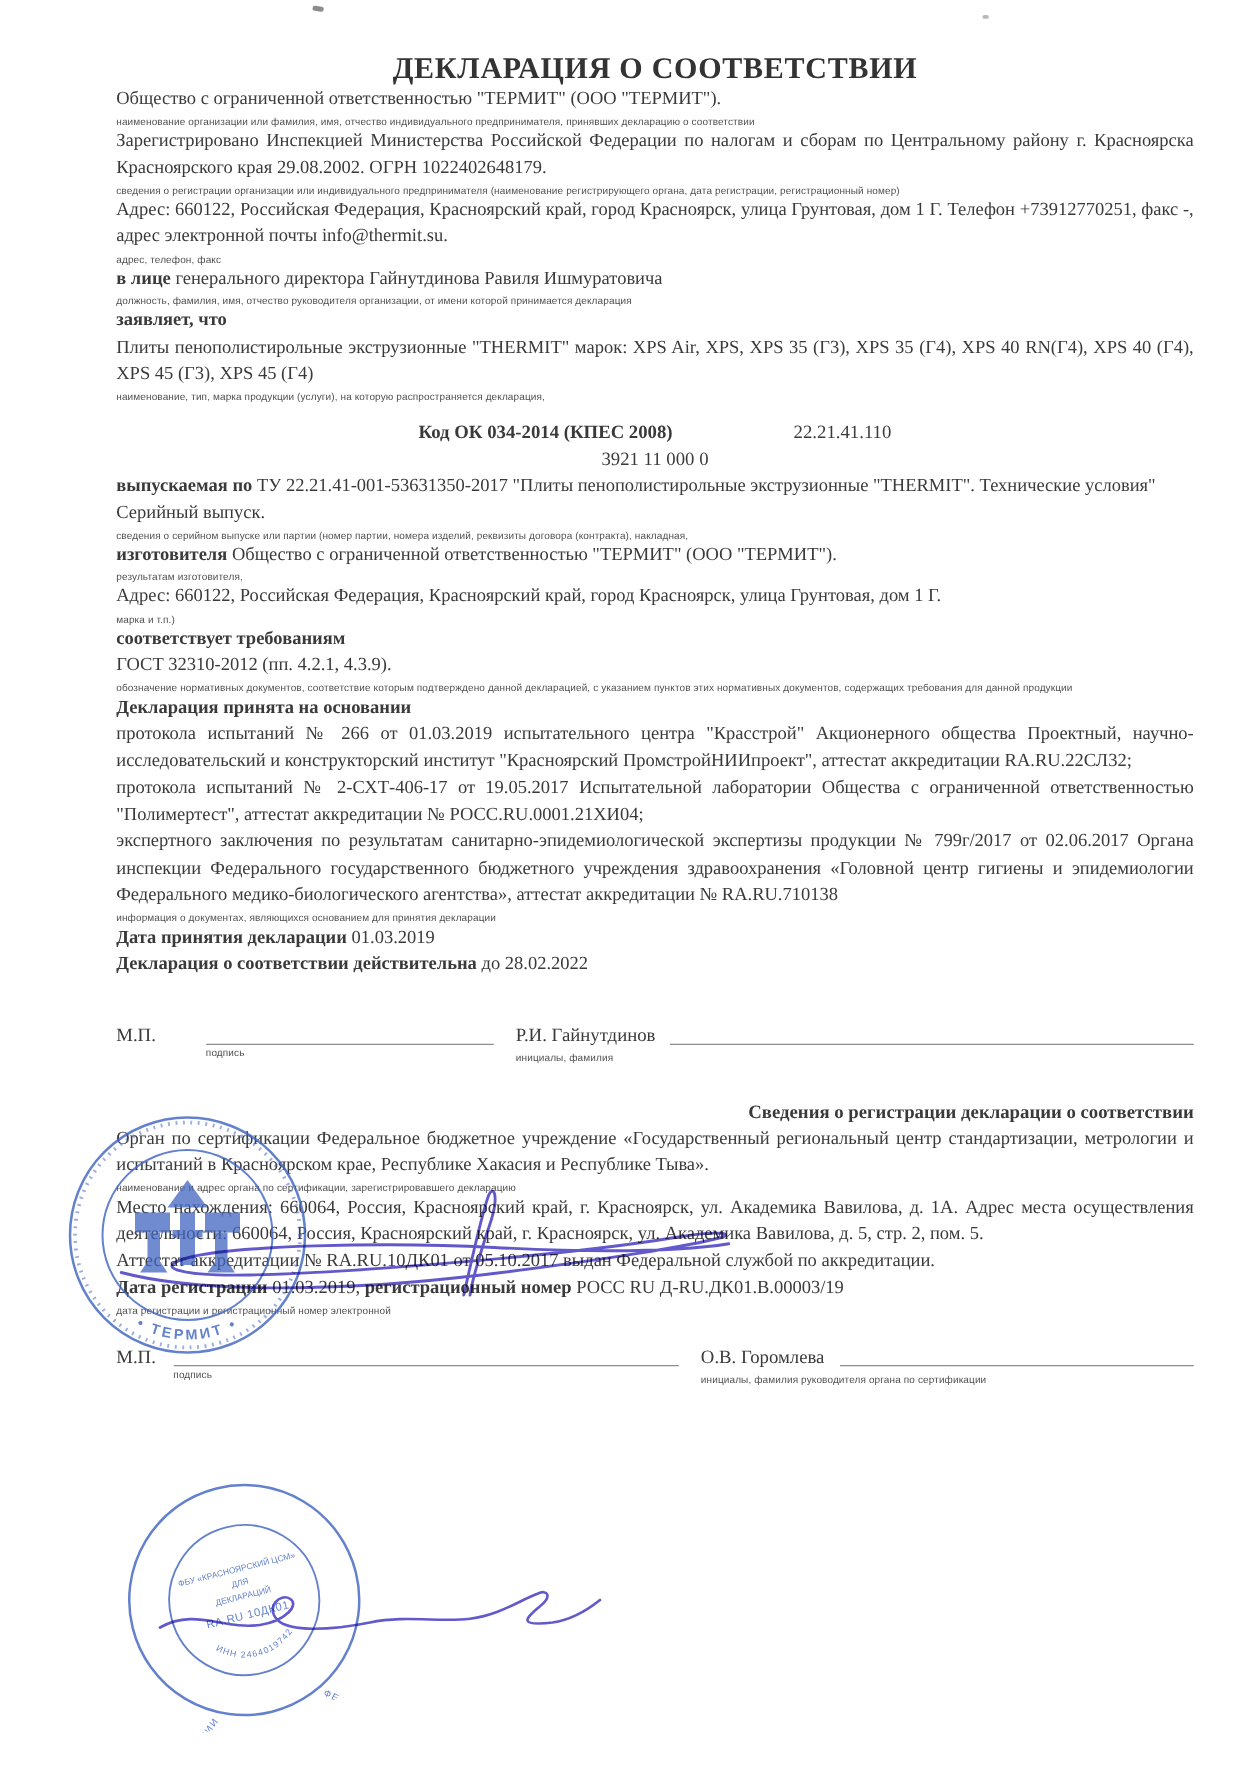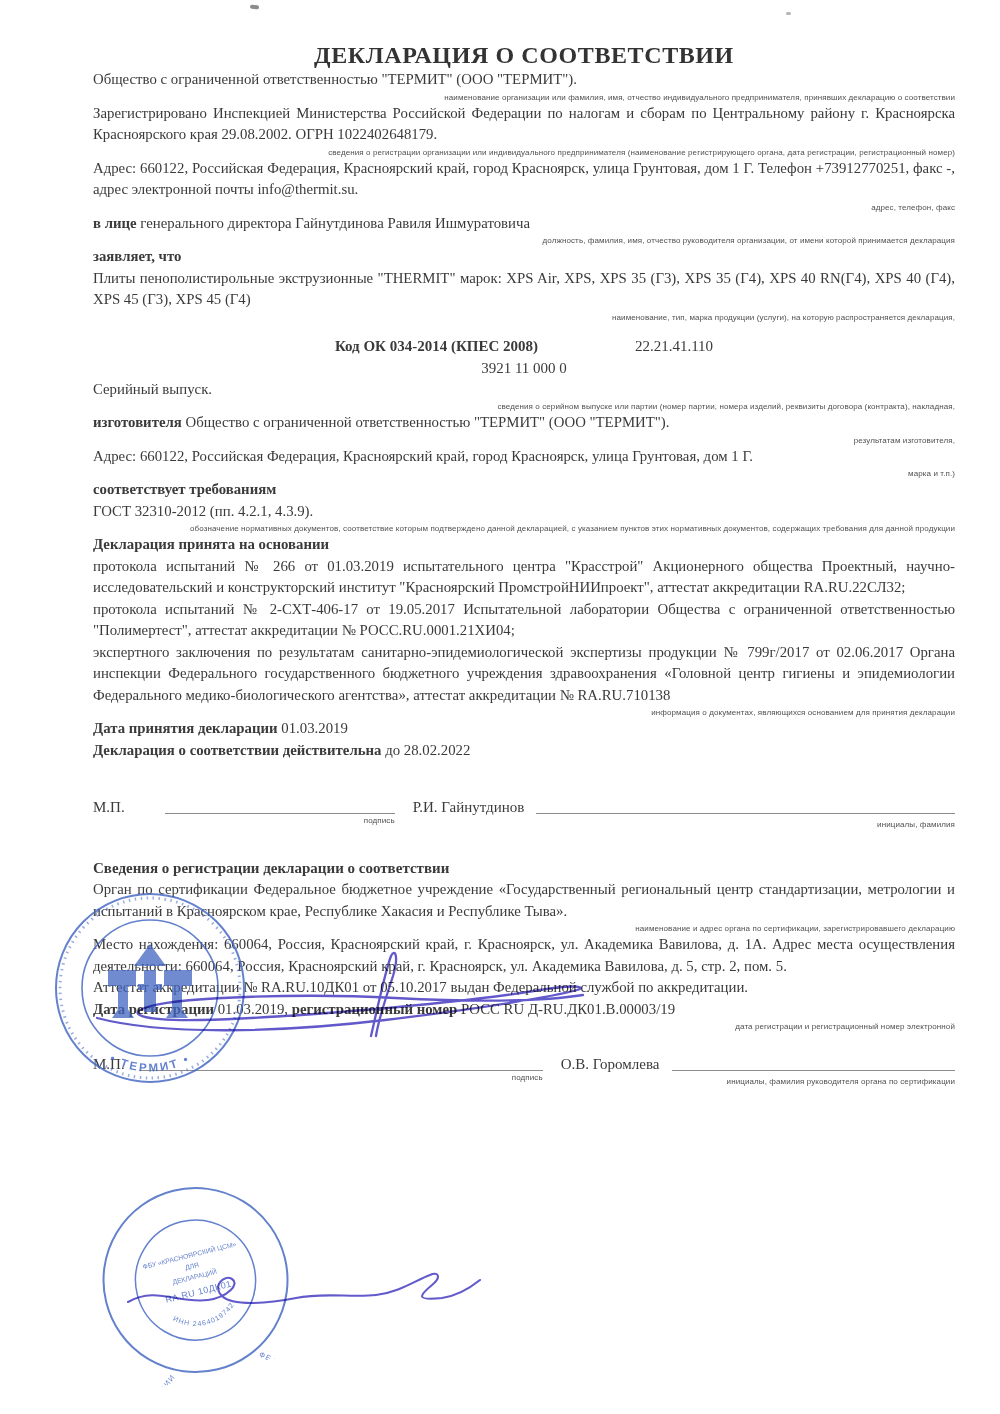--- a/index.html
+++ b/index.html
@@ -8,28 +8,28 @@
   body{
     width:1000px; height:1414px; background:#ffffff; position:relative; overflow:hidden;
     font-family:"Liberation Serif", serif; color:#3a3a3a;
   }
   .page{ position:absolute; inset:0; padding:42px 45px 0 93px; }
   .title{ margin:0; font-size:24px; font-weight:bold; letter-spacing:.6px; text-align:center; color:#333; }
   p.body{ margin:0; font-size:14.8px; line-height:21.5px; text-align:justify; }
   .bld{ font-weight:bold; }
   .cap{
     font-family:"Liberation Sans", sans-serif; font-size:8px; line-height:10px;
-    color:#505050; text-align:right; margin-top:2px; letter-spacing:.1px;
+    color:#505050; text-align:left; margin-top:2px; letter-spacing:.1px;
   }
   .mt26{margin-top:26px}.mt14{margin-top:14px}.mt12{margin-top:12px}.mt10{margin-top:10px}
   .mt9{margin-top:9px}.mt8{margin-top:8px}.mt6{margin-top:6px}.mt4{margin-top:4px}.mt0{margin-top:0}
   .codes{ margin-top:12px; font-size:15px; line-height:22px; }
   .code-row{ display:flex;justify-content:center; }
   .code-label{ width:300px; font-weight:bold; }
-  .hdr2{ margin-top:28px; text-align:left; font-weight:bold; font-size:15px; line-height:21px; }
+  .hdr2{ margin-top:28px; text-align:right; font-weight:bold; font-size:15px; line-height:21px; }
   .regline{ margin-top:2px; font-size:16.5px; line-height:25px; }
   .sig-row{ display:flex; align-items:flex-start; font-size:15px; line-height:21px; }
   .sig-row1{ margin-top:36px; }
   .sig-row2{ margin-top:22px; }
   .sigfield{ margin-left:40px; width:230px; padding-top:16px; }
   .sig-row2 .sigfield{ margin-left:14px; width:404px; }
   .rule{ border-bottom:1px solid #8d8d8d; height:0; }
   .namefield{ flex:1; margin-left:18px; }
   .nline{ display:flex; }
   .nname{ white-space:nowrap; }
@@ -75,20 +75,21 @@
   <div class="codes">
     <div class="code-row">
       <span class="code-label">Код ОК 034-2014 (КПЕС 2008)</span>
       <span class="code-value">22.21.41.110</span>
     </div>
     <div class="code-row">
       <span class="code-value">3921 11 000 0</span>
     </div>
   </div>
 
+  <p class="body mt14"><span class="bld">выпускаемая по</span> <span>ТУ 22.21.41-001-53631350-2017 "Плиты пенополистирольные экструзионные "THERMIT". Технические условия"</span></p>
 
   <p class="body mt12">Серийный выпуск.</p>
   <div class="cap">сведения о серийном выпуске или партии (номер партии, номера изделий, реквизиты договора (контракта), накладная,</div>
 
   <p class="body mt8"><span class="bld">изготовителя</span> <span>Общество с ограниченной ответственностью "ТЕРМИТ" (ООО "ТЕРМИТ").</span></p>
   <div class="cap">результатам изготовителя,</div>
 
   <p class="body mt8">Адрес: 660122, Российская Федерация, Красноярский край, город Красноярск, улица Грунтовая, дом 1 Г.</p>
   <div class="cap">марка и т.п.)</div>
 

